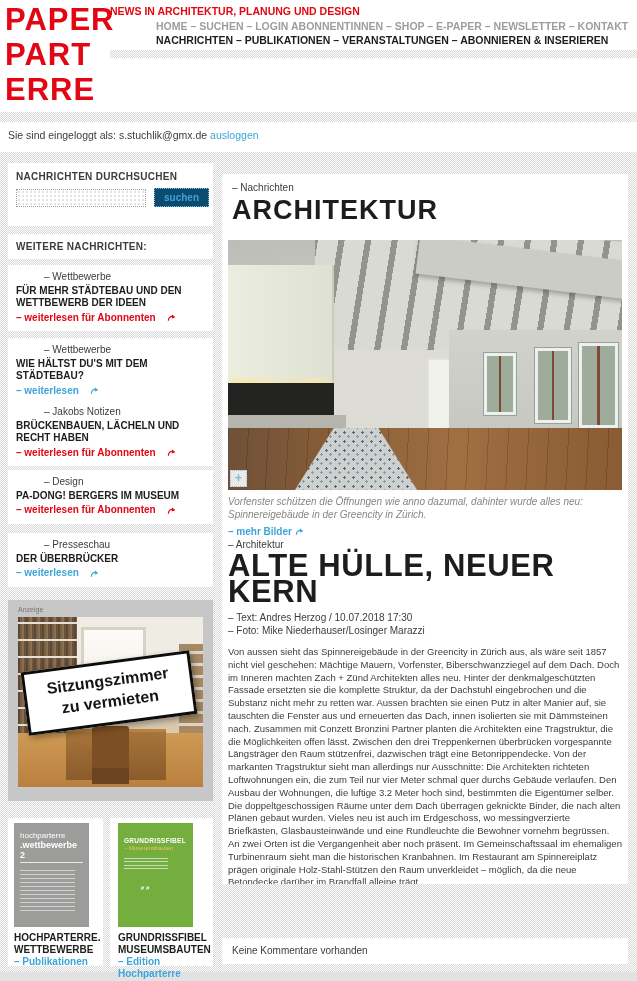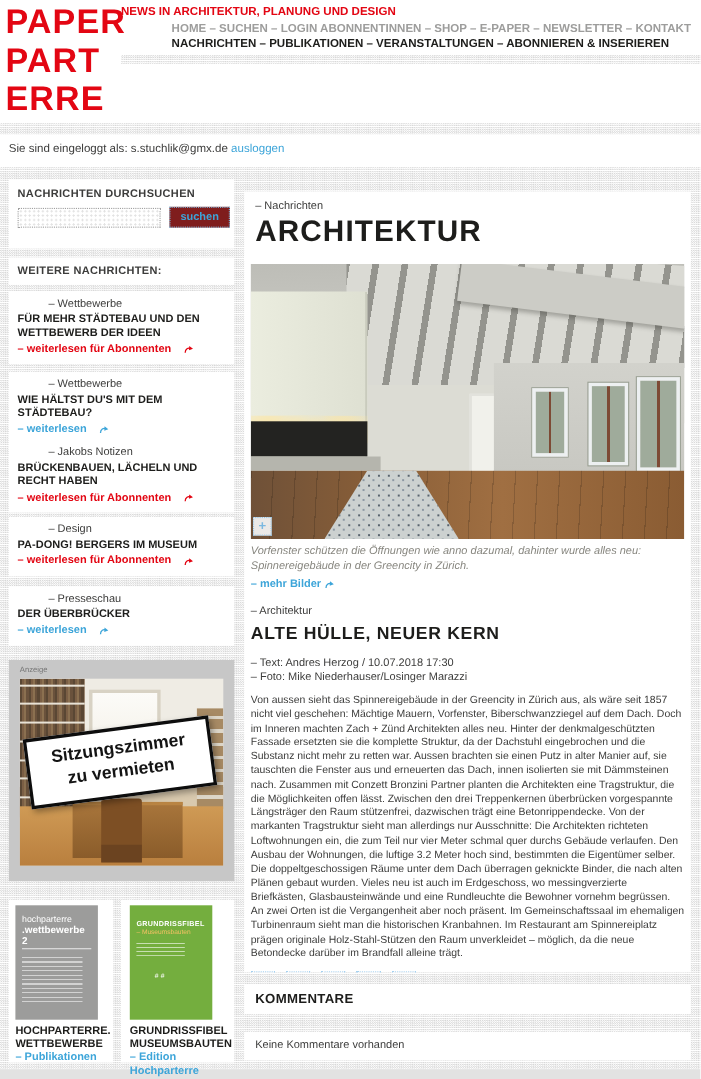--- a/index.html
+++ b/index.html
@@ -27,21 +27,21 @@
   .box { position:absolute; background:#fff; }
 
   
   .sb { left:8px; width:205px; }
   .box-search { top:163px; height:63px; padding:8px 8px; }
   .search-label { font-size:10px; font-weight:bold; letter-spacing:.3px; color:#3c3c3b; margin-bottom:6px; }
   .search-row { display:flex; gap:8px; align-items:center; }
   .search-input { width:130px; height:18px; border:1px dotted #9f9f9f; background:#fff;
     background-image:radial-gradient(#e2e2e2 1px, transparent 1.1px); background-size:4px 4px;
     font-size:10px; padding:0 3px; outline:none; }
-  .search-btn { border:1px dotted #7fc0e6; background:#7f1d1d; color:#3da5d9; font-weight:bold; font-size:10px; padding:3px 9px; }
+  .search-btn { border:1px dotted #7fc0e6; background:#0c4a6e; color:#3da5d9; font-weight:bold; font-size:10px; padding:3px 9px; }
   .box-morenews { top:234px; padding:7px 8px; }
   .morenews-label { font-size:10px; font-weight:bold; letter-spacing:.3px; }
   .news-item { padding:6px 8px 7px 8px; font-size:10px; line-height:12.5px; }
   .ni-cat { color:#3c3c3b;margin-left:28px; }
   .ni-title { font-weight:bold; color:#1d1d1b; margin:1px 0 2px 0; }
   .ni-link { font-weight:bold; display:inline-flex; align-items:center; gap:11px; }
   .it1 { top:265px; } .it2 { top:338px; } .it3 { top:400px; } .it4 { top:470px; } .it5 { top:533px; }
   .arrow-svg { width:9px; height:9px; }
 
   
@@ -121,22 +121,22 @@
   .h-tiles { position:absolute; left:17%; bottom:0; width:31%; height:25%;
     clip-path:polygon(32% 0, 68% 0, 100% 100%, 0 100%);
     background-color:#ccd1d0;
     background-image:radial-gradient(#59646e 1.3px, transparent 1.4px), radial-gradient(#8b97a2 1px, transparent 1.1px);
     background-size:9px 9px, 9px 9px; background-position:0 0, 4px 4px; }
   .zoom-btn { position:absolute; left:2px; bottom:3px; width:17px; height:17px; border:1px dotted #8fc4e8;
     background:rgba(252,254,255,.88); color:#7bb8e0; font-size:12px; font-weight:bold; line-height:15px; text-align:center; }
 
   .caption { margin-top:5px; font-size:10px; font-style:italic; color:#87867f; line-height:13px; }
   .more-images { margin-top:1px; font-size:10px; font-weight:bold; display:inline-flex; align-items:center; gap:3px; }
-  .art-cat { margin-top:11px; font-size:10px; color:#3c3c3b; }
-  .art-title { font-size:16px; font-weight:bold; color:#1d1d1b; letter-spacing:.6px; line-height:26px; margin:3px 0 6px 0; }
+  .art-cat { font-size:10px; color:#3c3c3b; }
+  .art-title { font-size:31px; font-weight:bold; color:#1d1d1b; letter-spacing:.6px; line-height:26px; margin:3px 0 6px 0; }
   .byline { font-size:10px; line-height:13px; color:#3c3c3b; }
   .art-body { margin-top:9px; font-size:9.5px; line-height:12.8px; color:#3c3c3b; }
   .social { margin-top:9px; display:flex; gap:10px; }
   .sicon { width:22px; height:22px; border:1px dotted #a5d0ee; background:#fdfeff; display:flex; align-items:center; justify-content:center; }
 
   .box-comments-title { top:895px; height:27px; line-height:27px; padding:0 10px; font-size:12px; font-weight:bold; letter-spacing:.3px; color:#1d1d1b; }
   .box-comments-empty { top:938px; height:26px; line-height:26px; padding:0 10px; font-size:10px; color:#3c3c3b; }
 </style>
 </head>
 <body>
@@ -313,16 +313,15 @@
     <p class="art-body">Von aussen sieht das Spinnereigebäude in der Greencity in Zürich aus, als wäre seit 1857 nicht viel geschehen: Mächtige Mauern, Vorfenster, Biberschwanzziegel auf dem Dach. Doch im Inneren machten Zach + Zünd Architekten alles neu. Hinter der denkmalgeschützten Fassade ersetzten sie die komplette Struktur, da der Dachstuhl eingebrochen und die Substanz nicht mehr zu retten war. Aussen brachten sie einen Putz in alter Manier auf, sie tauschten die Fenster aus und erneuerten das Dach, innen isolierten sie mit Dämmsteinen nach. Zusammen mit Conzett Bronzini Partner planten die Architekten eine Tragstruktur, die die Möglichkeiten offen lässt. Zwischen den drei Treppenkernen überbrücken vorgespannte Längsträger den Raum stützenfrei, dazwischen trägt eine Betonrippendecke. Von der markanten Tragstruktur sieht man allerdings nur Ausschnitte: Die Architekten richteten Loftwohnungen ein, die zum Teil nur vier Meter schmal quer durchs Gebäude verlaufen. Den Ausbau der Wohnungen, die luftige 3.2 Meter hoch sind, bestimmten die Eigentümer selber. Die doppeltgeschossigen Räume unter dem Dach überragen geknickte Binder, die nach alten Plänen gebaut wurden. Vieles neu ist auch im Erdgeschoss, wo messingverzierte Briefkästen, Glasbausteinwände und eine Rundleuchte die Bewohner vornehm begrüssen. An zwei Orten ist die Vergangenheit aber noch präsent. Im Gemeinschaftssaal im ehemaligen Turbinenraum sieht man die historischen Kranbahnen. Im Restaurant am Spinnereiplatz prägen originale Holz-Stahl-Stützen den Raum unverkleidet – möglich, da die neue Betondecke darüber im Brandfall alleine trägt.</p>
     <div class="social">
       <a class="sicon"></a>
       <a class="sicon"></a>
       <a class="sicon"></a>
       <a class="sicon"></a>
       <a class="sicon"></a>
     </div>
   </div>
 
-  <div class="box mc box-comments-title">KOMMENTARE</div>
   <div class="box mc box-comments-empty">Keine Kommentare vorhanden</div>
 
 </div>
 
 </body></html>

